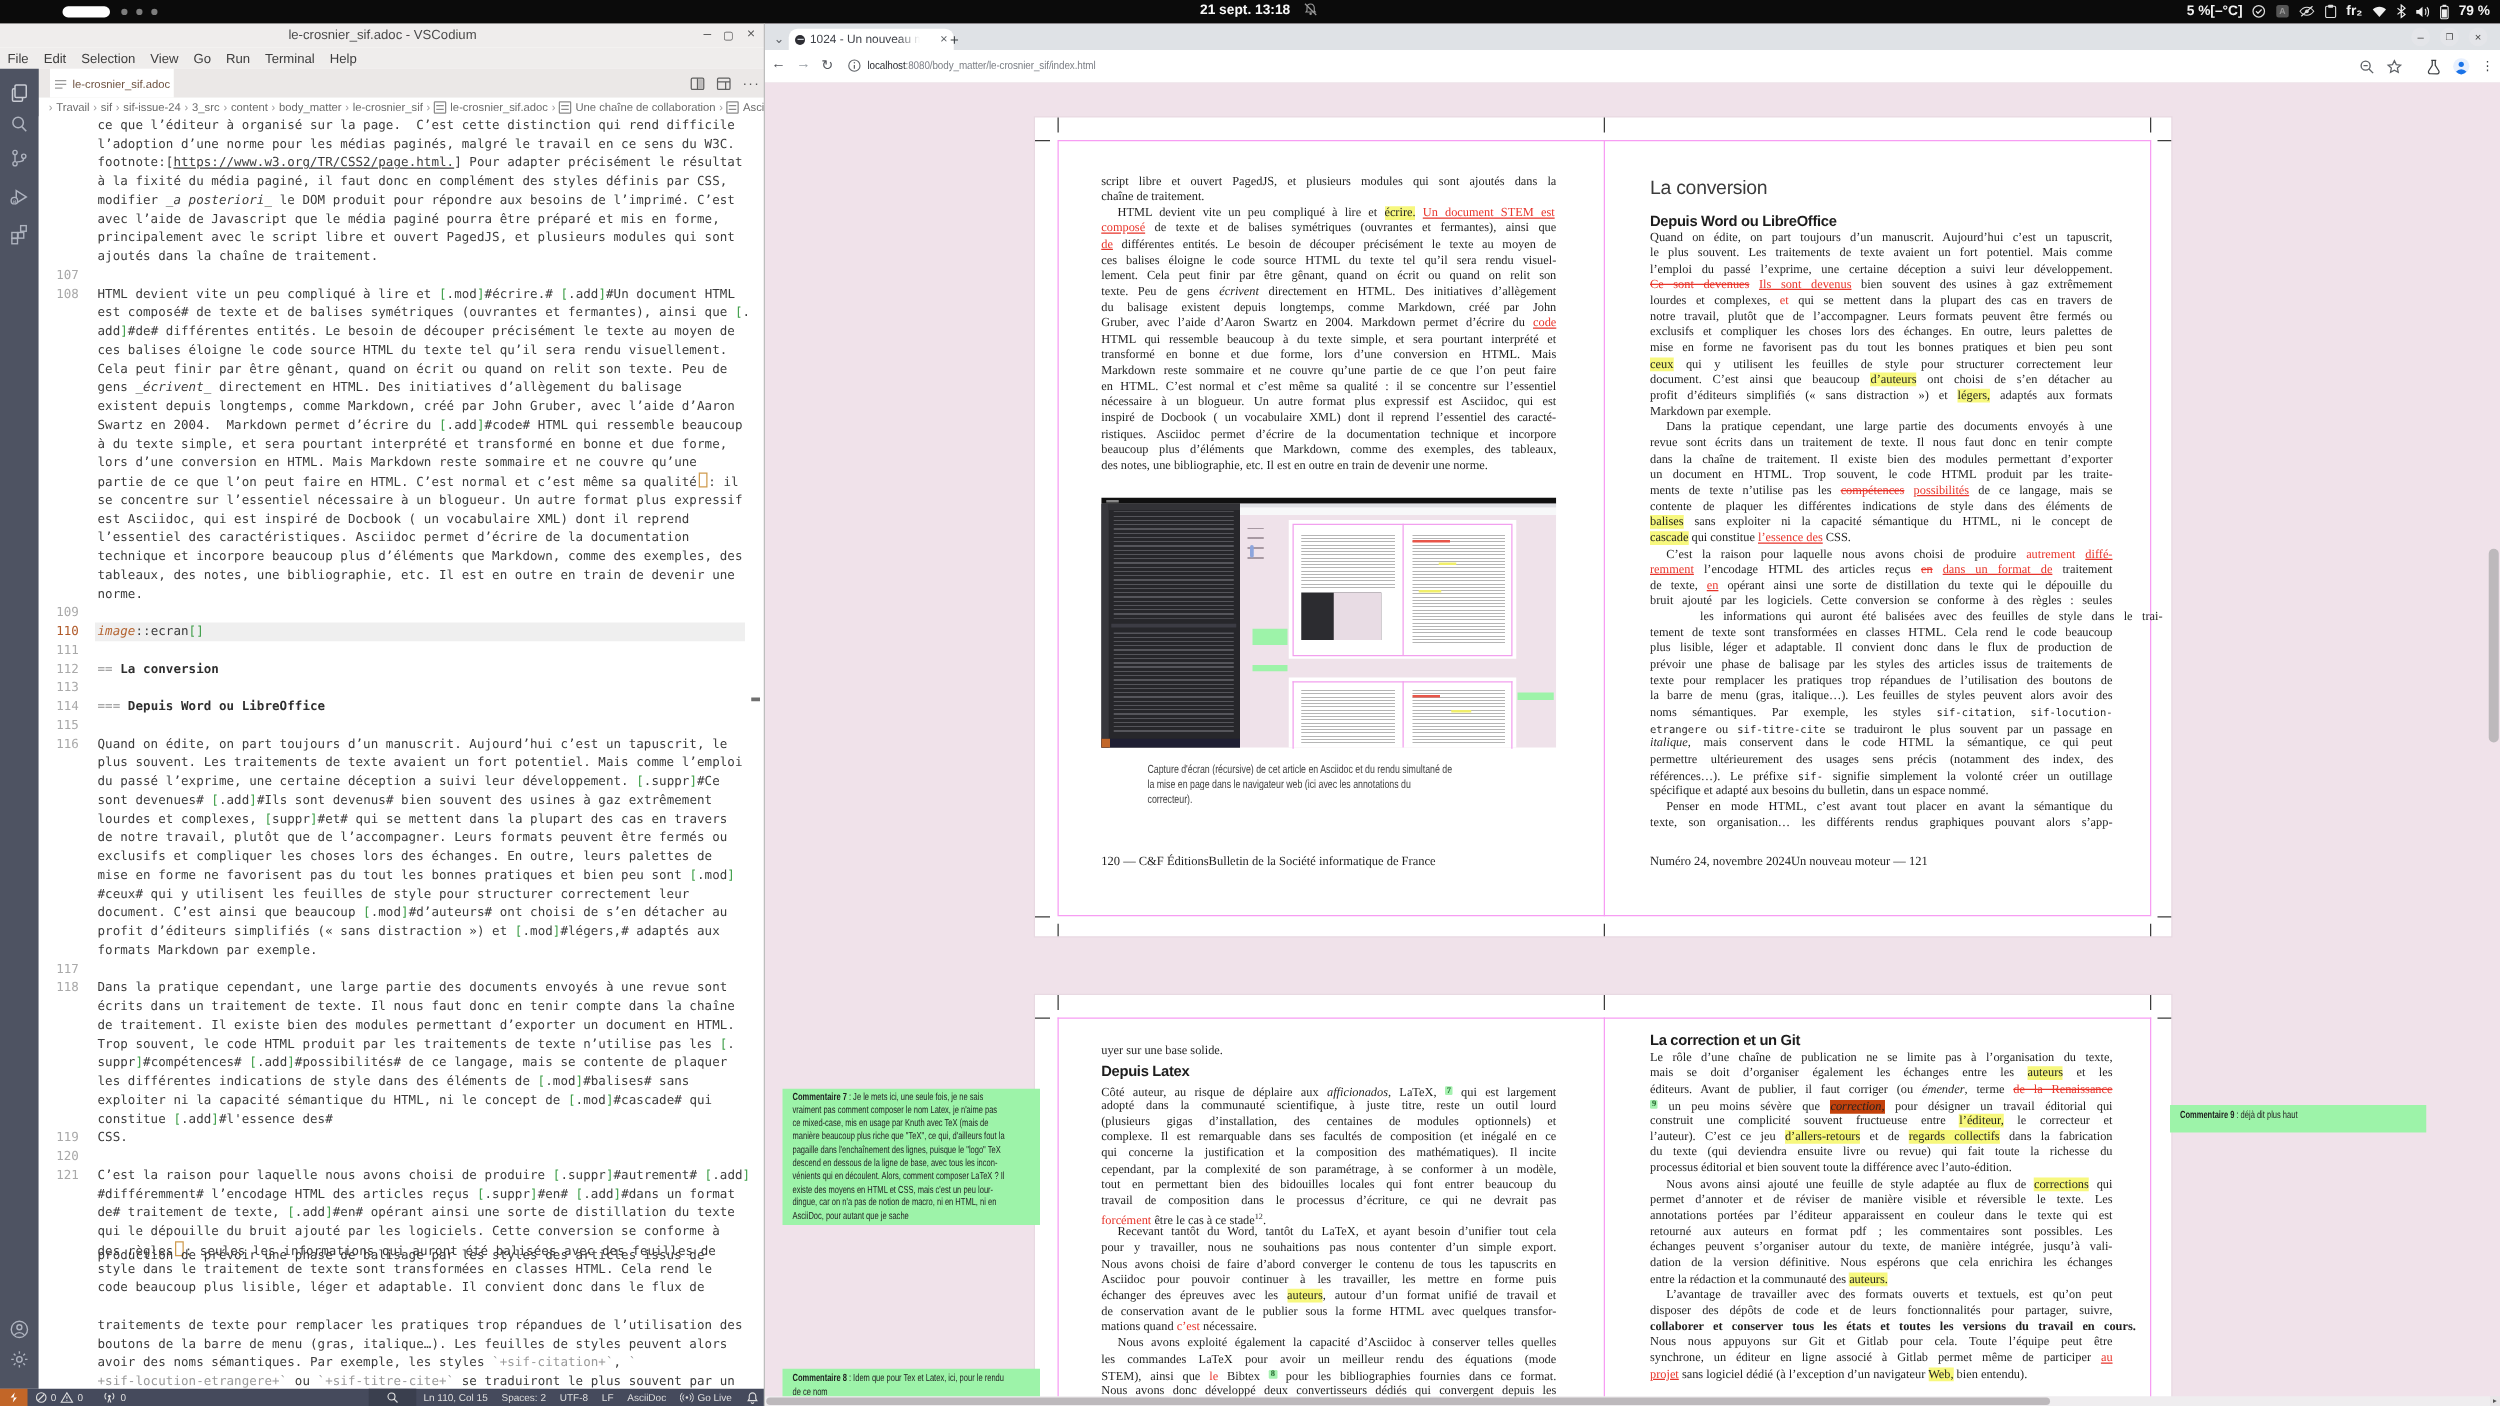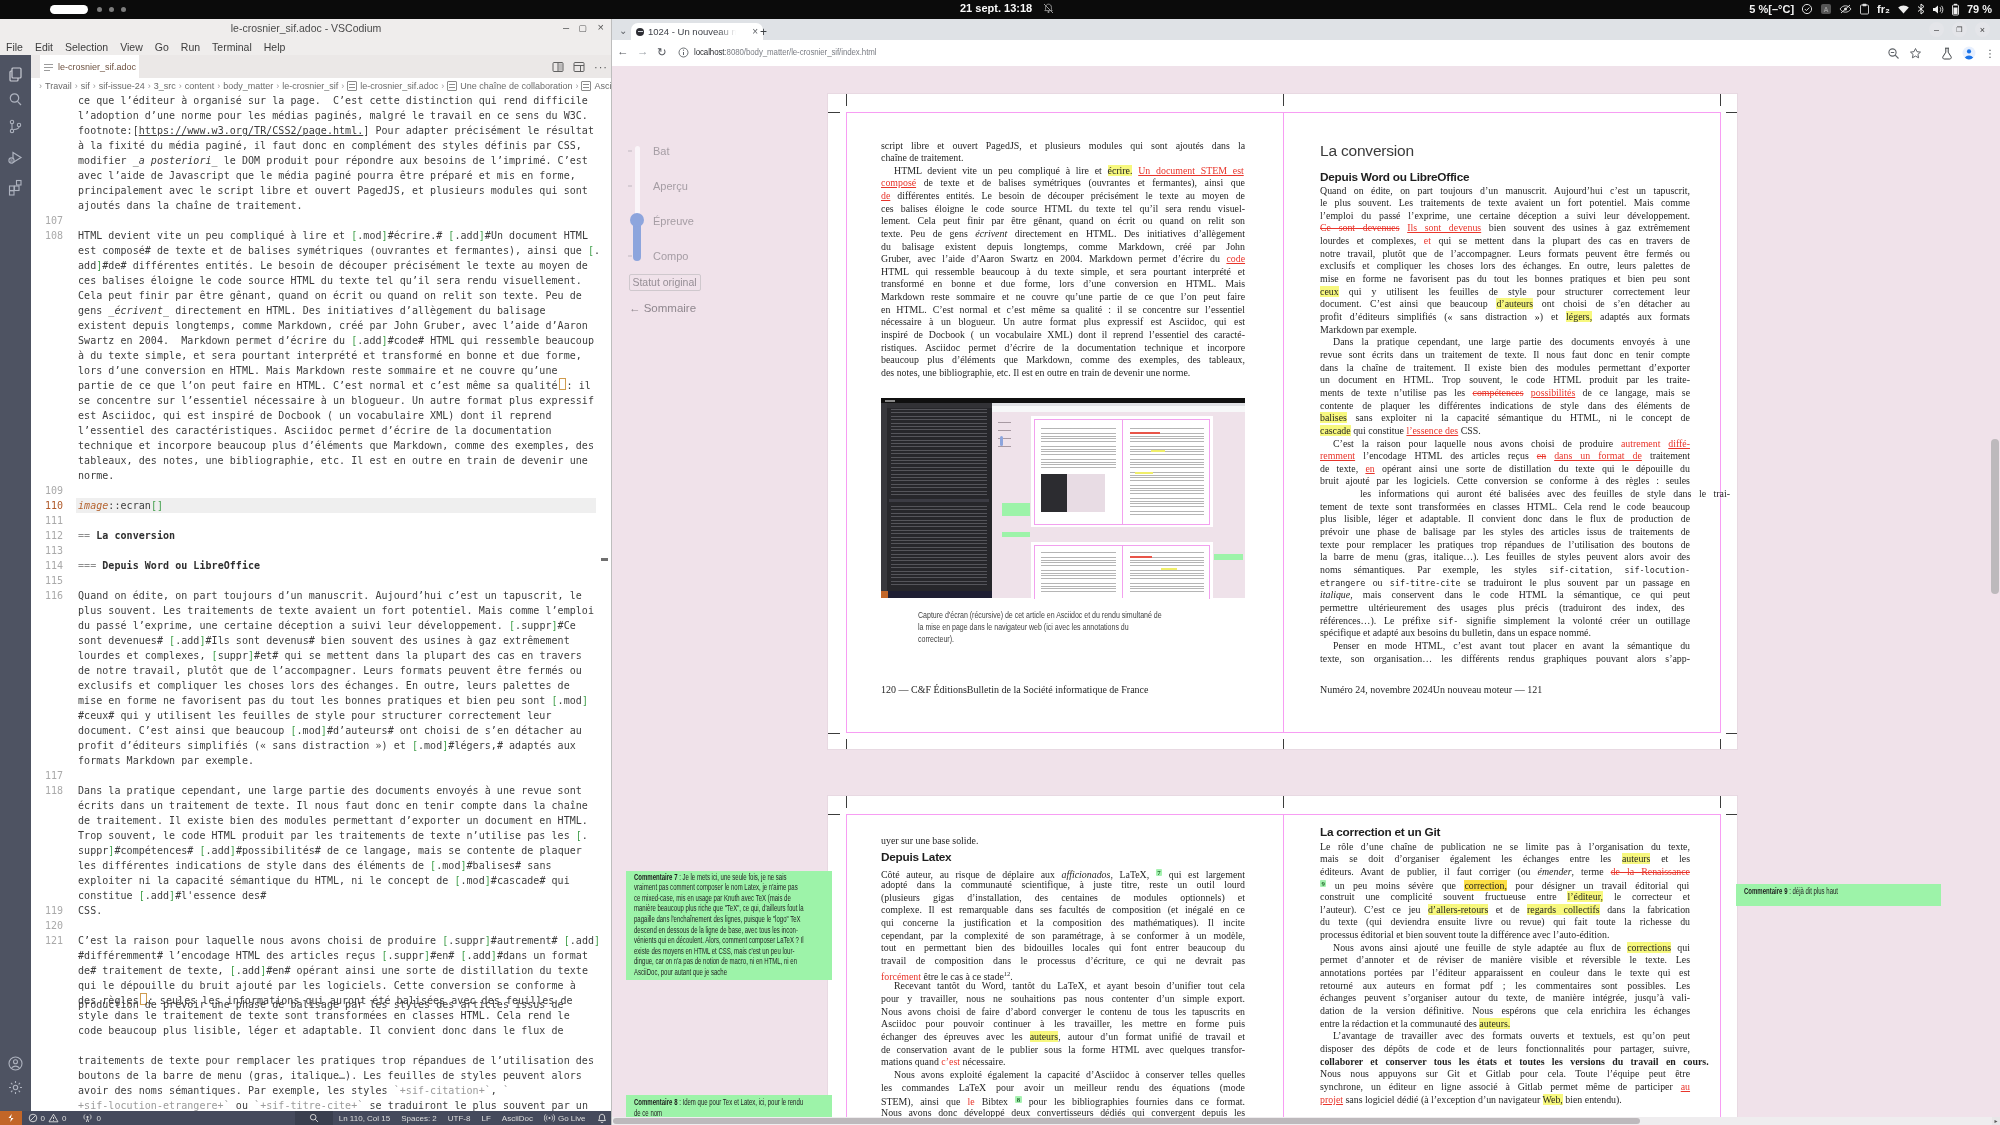--- a/index.html
+++ b/index.html
@@ -87,21 +87,21 @@
   .b-title{font-family:"Liberation Sans",sans-serif;font-size:15.5px;letter-spacing:-0.2px;color:#3b3b3b;}
   .b-h2{font-family:"Liberation Sans",sans-serif;font-size:11.8px;font-weight:bold;letter-spacing:-0.25px;color:#1d1d1d;}
   .b-cap{font-size:9.4px;color:#3f3f3f;font-family:"Liberation Sans",sans-serif;}
   .b-cap .fw{transform:scaleX(0.75);}
   .b-foot{display:flex;justify-content:flex-start;font-size:10px;}
   .m-y{background:#f7f87e;}
   .m-rs{color:#e8352b;text-decoration:line-through;}
   .m-ru{color:#e8352b;text-decoration:underline;}
   .m-r{color:#e8352b;}
   .m-i{font-style:italic;}
-  .m-yi{background:#fde047;}
+  .m-yi{font-style:italic;background:#c2410c;}
   .m-m{font-family:"DejaVu Sans Mono","Liberation Mono",monospace;font-size:8.4px;}
   .m-sup{font-size:6.5px;vertical-align:4px;}
   .m-g{background:#a6f2b1;color:#20632a;font-size:6.8px;font-weight:bold;vertical-align:3px;padding:0 1.5px;border-radius:1px;}
   
   .cmt{position:absolute;background:#9df3a9;font-family:"Liberation Sans",sans-serif;color:#242424;overflow:hidden;}
   .cmt .bl{font-size:8.2px;line-height:10.8px;font-family:"Liberation Sans",sans-serif;left:8px;}
   .cmt .fw{transform:scaleX(0.735);}
   .cmt .m-b{font-weight:bold;color:#1c1c1c;}
   
   #shot{left:881px;top:398px;width:364px;height:204px;overflow:hidden;}
@@ -461,34 +461,20 @@
             <circle cx="7" cy="7" r="6.5" fill="#e8f0fe"></circle>
             <circle cx="7" cy="5.4" r="2.1" fill="#1a73e8"></circle>
             <path d="M2.8 11.4a5.4 5.4 0 0 1 8.4 0A6.4 6.4 0 0 1 7 13.5a6.4 6.4 0 0 1-4.2-2.1z" fill="#1a73e8"></path>
           </svg>
         <span style="color:#3c4043;font-size:10px;letter-spacing:0">⋮</span>
       </div>
     </div>
 
     <div class="a" id="view">
 
-      <div class="a" id="psb" style="left:0px;top:0px;width:220px;height:260px">
-        <div class="track"></div>
-        <div class="tick" style="top:83.5px"></div>
-        <div class="tick" style="top:118.5px"></div>
-        <div class="tick" style="top:188.5px"></div>
-        <div class="thumb"></div>
-        <div class="knob"></div>
-        <span class="lbl" style="top:78.5px">Bat</span>
-        <span class="lbl" style="top:113.5px">Aperçu</span>
-        <span class="lbl" style="top:148.5px">Épreuve</span>
-        <span class="lbl" style="top:183.5px">Compo</span>
-        <div id="statutbtn">Statut original</div>
-        <div id="sommaire">← Sommaire</div>
-      </div>
 
       <div class="a sheet" style="left:215.5px;top:28px;width:909.5px;height:655px"></div>
       <div class="a trim" style="left:233.5px;top:46px;width:875px;height:621px"></div>
       <div class="a" style="left:671px;top:46px;width:1px;height:621px;background:#f79df3"></div>
 
       <div class="a cropv" style="left:233.5px;top:28px;height:12px"></div>
       <div class="a cropv" style="left:671px;top:28px;height:12px"></div>
       <div class="a cropv" style="left:1108px;top:28px;height:12px"></div>
       <div class="a cropv" style="left:233.5px;top:673px;height:10px"></div>
       <div class="a cropv" style="left:671px;top:673px;height:10px"></div>
@@ -609,21 +595,21 @@
           <div class="bl" style="top: 409.45px;"><span class="fw" style="word-spacing: 4.41px;"><span>bruit ajouté par les logiciels. Cette conversion se conforme à des règles : seules</span></span></div>
           <div class="bl" style="top: 422.1px;"><span class="fw" style="word-spacing: 5.07px; margin-left: 40px;"><span>les informations qui auront été balisées avec des feuilles de style dans le trai-</span></span></div>
           <div class="bl" style="top: 434.75px;"><span class="fw" style="word-spacing: 4.26px;"><span>tement de texte sont transformées en classes HTML. Cela rend le code beaucoup</span></span></div>
           <div class="bl" style="top: 447.4px;"><span class="fw" style="word-spacing: 5.07px;"><span>plus lisible, léger et adaptable. Il convient donc dans le flux de production de</span></span></div>
           <div class="bl" style="top: 460.05px;"><span class="fw" style="word-spacing: 4.73px;"><span>prévoir une phase de balisage par les styles des articles issus de traitements de</span></span></div>
           <div class="bl" style="top: 472.7px;"><span class="fw" style="word-spacing: 4.94px;"><span>texte pour remplacer les pratiques trop répandues de l’utilisation des boutons de</span></span></div>
           <div class="bl" style="top: 485.35px;"><span class="fw" style="word-spacing: 4.06px;"><span>la barre de menu (gras, italique…). Les feuilles de styles peuvent alors avoir des</span></span></div>
           <div class="bl" style="top: 498px;"><span class="fw" style="word-spacing: 9.85px;"><span>noms sémantiques. Par exemple, les styles </span><span class="m-m">sif-citation</span><span>, </span><span class="m-m">sif-locution-</span></span></div>
           <div class="bl" style="top: 510.65px;"><span class="fw" style="word-spacing: 4.82px;"><span class="m-m">etrangere</span><span> ou </span><span class="m-m">sif-titre-cite</span><span> se traduiront le plus souvent par un passage en</span></span></div>
           <div class="bl" style="top: 523.3px;"><span class="fw" style="word-spacing: 7.67px;"><span class="m-i">italique</span><span>, mais conservent dans le code HTML la sémantique, ce qui peut</span></span></div>
-          <div class="bl" style="top: 535.95px;"><span class="fw" style="word-spacing: 8.27px;"><span>permettre ultérieurement des usages plus précis (traduiront des index, des</span></span></div>
+          <div class="bl" style="top: 535.95px;"><span class="fw" style="word-spacing: 8.27px;"><span>permettre ultérieurement des usages sens précis (notamment des index, des</span></span></div>
           <div class="bl" style="top: 548.6px;"><span class="fw" style="word-spacing: 5.4px;"><span>références…). Le préfixe </span><span class="m-m">sif-</span><span> signifie simplement la volonté créer un outillage</span></span></div>
           <div class="bl" style="top: 561.25px;"><span class="fw"><span>spécifique et adapté aux besoins du bulletin, dans un espace nommé.</span></span></div>
           <div class="bl ind" style="top: 573.9px;"><span class="fw" style="word-spacing: 5.6px;"><span>Penser en mode HTML, c’est avant tout placer en avant la sémantique du</span></span></div>
           <div class="bl" style="top: 586.55px;"><span class="fw" style="word-spacing: 6.66px;"><span>texte, son organisation… les différents rendus graphiques pouvant alors s’app-</span></span></div>
         </div>
       <div class="pg b-foot" style="left:708px;top:618px;width:370px">
         <span>Numéro 24, novembre 2024</span>
           <span>Un nouveau moteur  — 121</span>
       </div>
 

